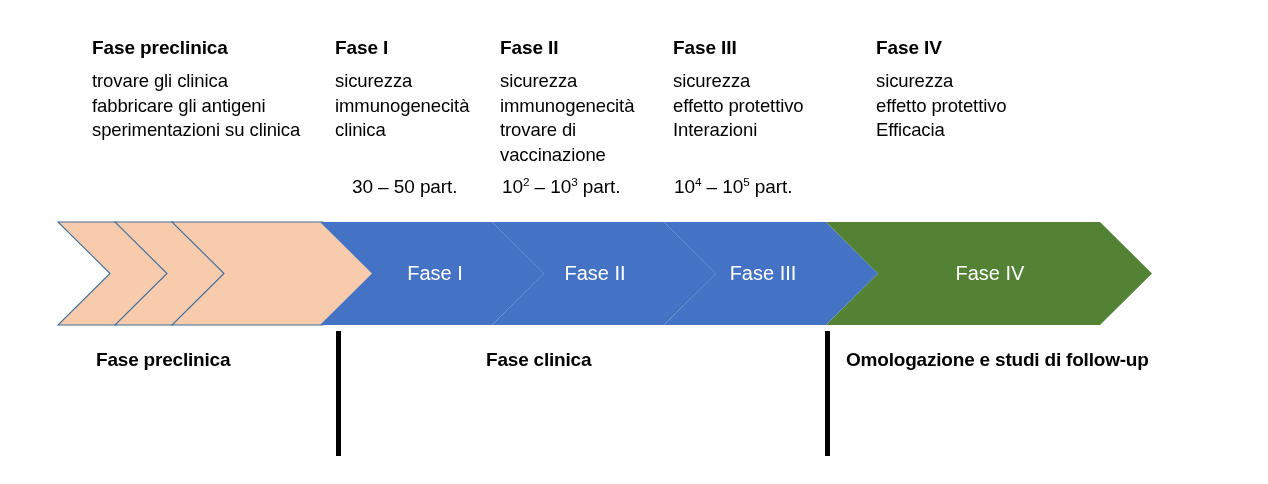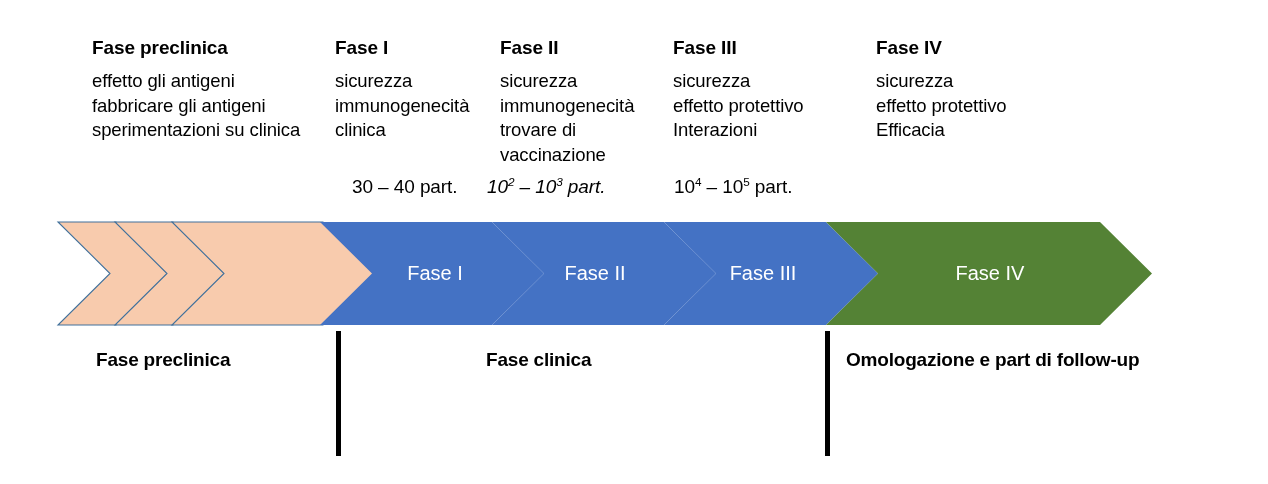--- a/index.html
+++ b/index.html
@@ -85,21 +85,21 @@
     letter-spacing: -0.2px;
   }
 </style>
 </head>
 <body>
 
 <div id="canvas">
 
   <div class="col" style="left:92px; top:36px; width:240px;">
     <div class="col-title">Fase preclinica</div>
-    <div class="col-line">effetto gli antigeni</div>
+    <div class="col-line">trovare gli clinica</div>
     <div class="col-line">fabbricare gli antigeni</div>
     <div class="col-line">sperimentazioni su clinica</div>
   </div>
 
   <div class="col" style="left:335px; top:36px; width:160px;">
     <div class="col-title">Fase I</div>
     <div class="col-line">sicurezza</div>
     <div class="col-line">immunogenecità</div>
     <div class="col-line">clinica</div>
   </div>
@@ -120,24 +120,24 @@
   </div>
 
   <div class="col" style="left:876px; top:36px; width:200px;">
     <div class="col-title">Fase IV</div>
     <div class="col-line">sicurezza</div>
     <div class="col-line">effetto protettivo</div>
     <div class="col-line">Efficacia</div>
   </div>
 
   <div class="col-count" style="left:352px; top:175px;">
-    <span>30</span><span> – </span><span>40</span><span> part.</span>
+    <span>30</span><span> – </span><span>50</span><span> part.</span>
   </div>
 
-  <div class="col-count" style="left:487px; top:175px;font-style:italic;">
+  <div class="col-count" style="left:502px; top:175px;">
     <span>10</span><sup>2</sup><span> – </span><span>10</span><sup>3</sup><span> part.</span>
   </div>
 
   <div class="col-count" style="left:674px; top:175px;">
     <span>10</span><sup>4</sup><span> – </span><span>10</span><sup>5</sup><span> part.</span>
   </div>
 
 
   <svg id="band" viewBox="0 0 1268 484" xmlns="http://www.w3.org/2000/svg">
 
@@ -155,15 +155,15 @@
   <div class="chev-label" style="left:370px; top:262px; width:130px;">Fase I</div>
   <div class="chev-label" style="left:530px; top:262px; width:130px;">Fase II</div>
   <div class="chev-label" style="left:698px; top:262px; width:130px;">Fase III</div>
   <div class="chev-label" style="left:925px; top:262px; width:130px;">Fase IV</div>
 
   <div class="divider" style="left:336px; top:331px; height:125px;"></div>
   <div class="divider" style="left:825px; top:331px; height:125px;"></div>
 
   <div class="foot-label" style="left:96px; top:348px;">Fase preclinica</div>
   <div class="foot-label" style="left:486px; top:348px;">Fase clinica</div>
-  <div class="foot-label" style="left:846px; top:348px;">Omologazione e part di follow-up</div>
+  <div class="foot-label" style="left:846px; top:348px;">Omologazione e studi di follow-up</div>
 
 </div>
 
 </body></html>

